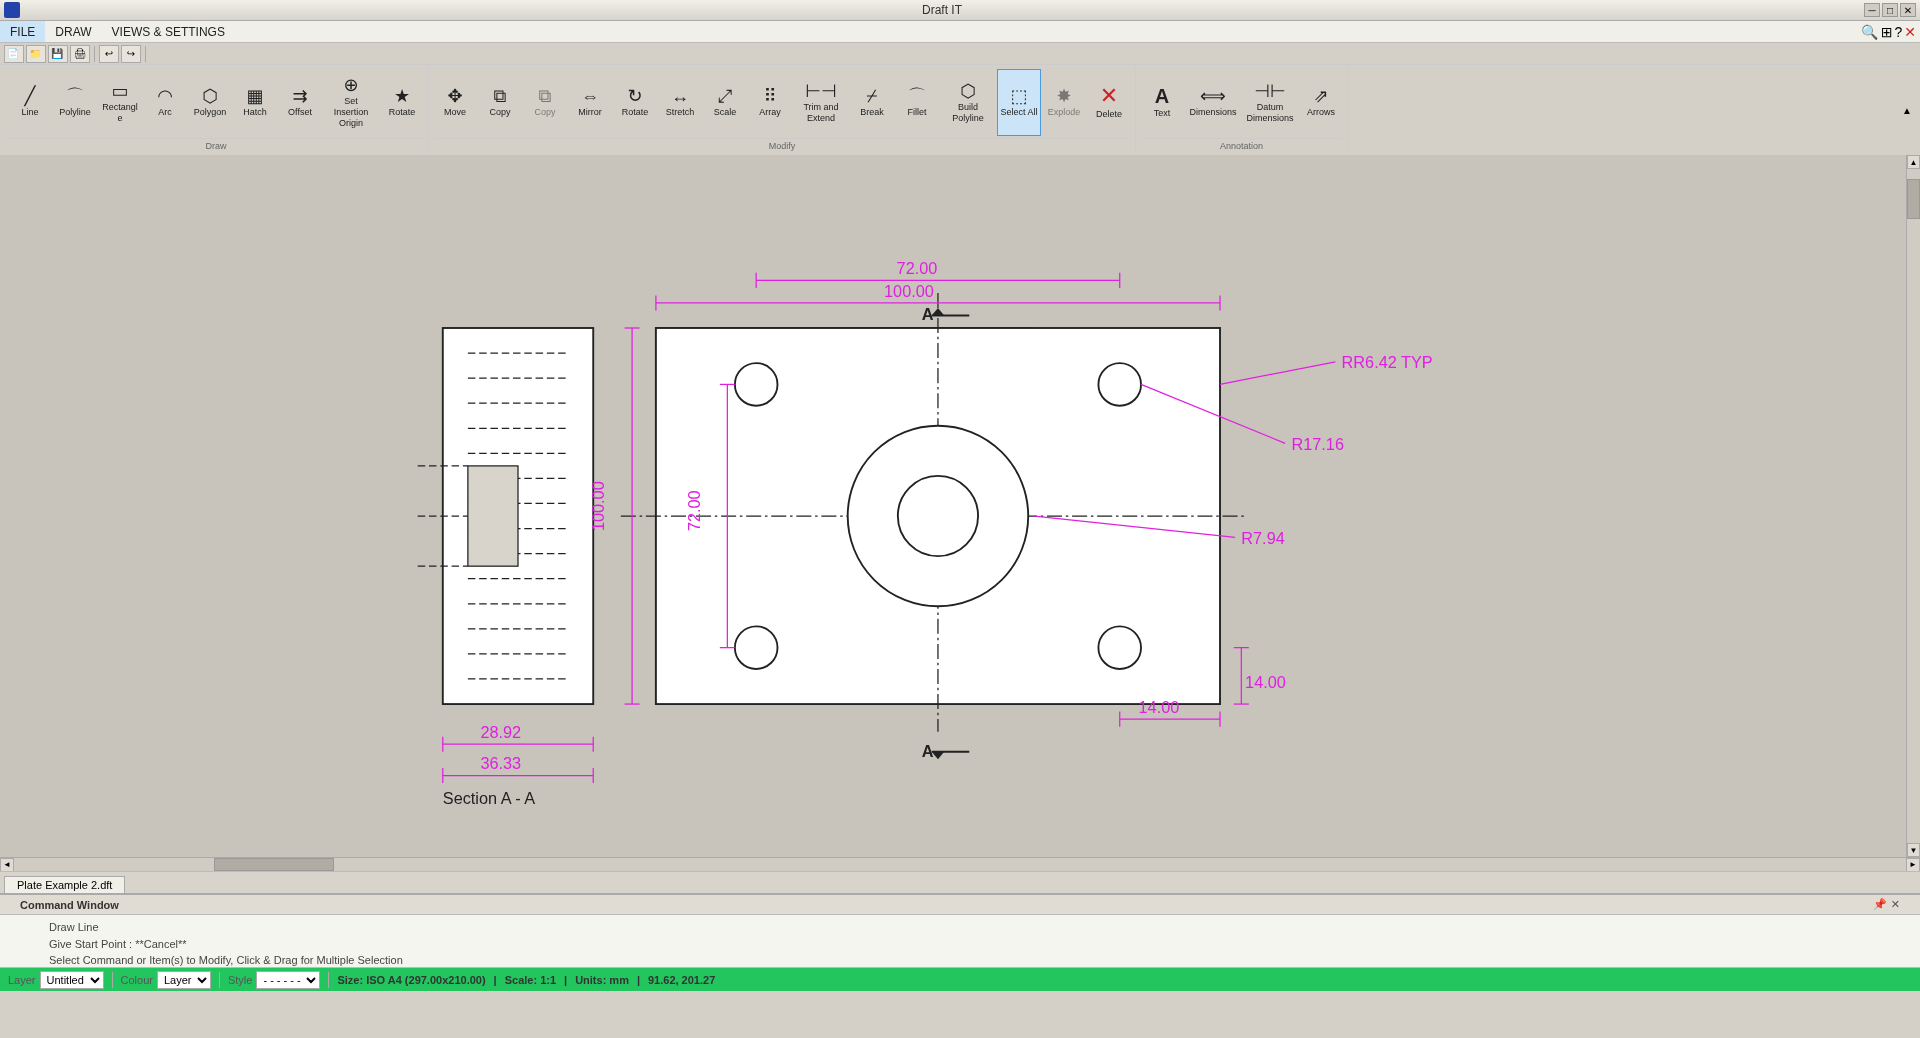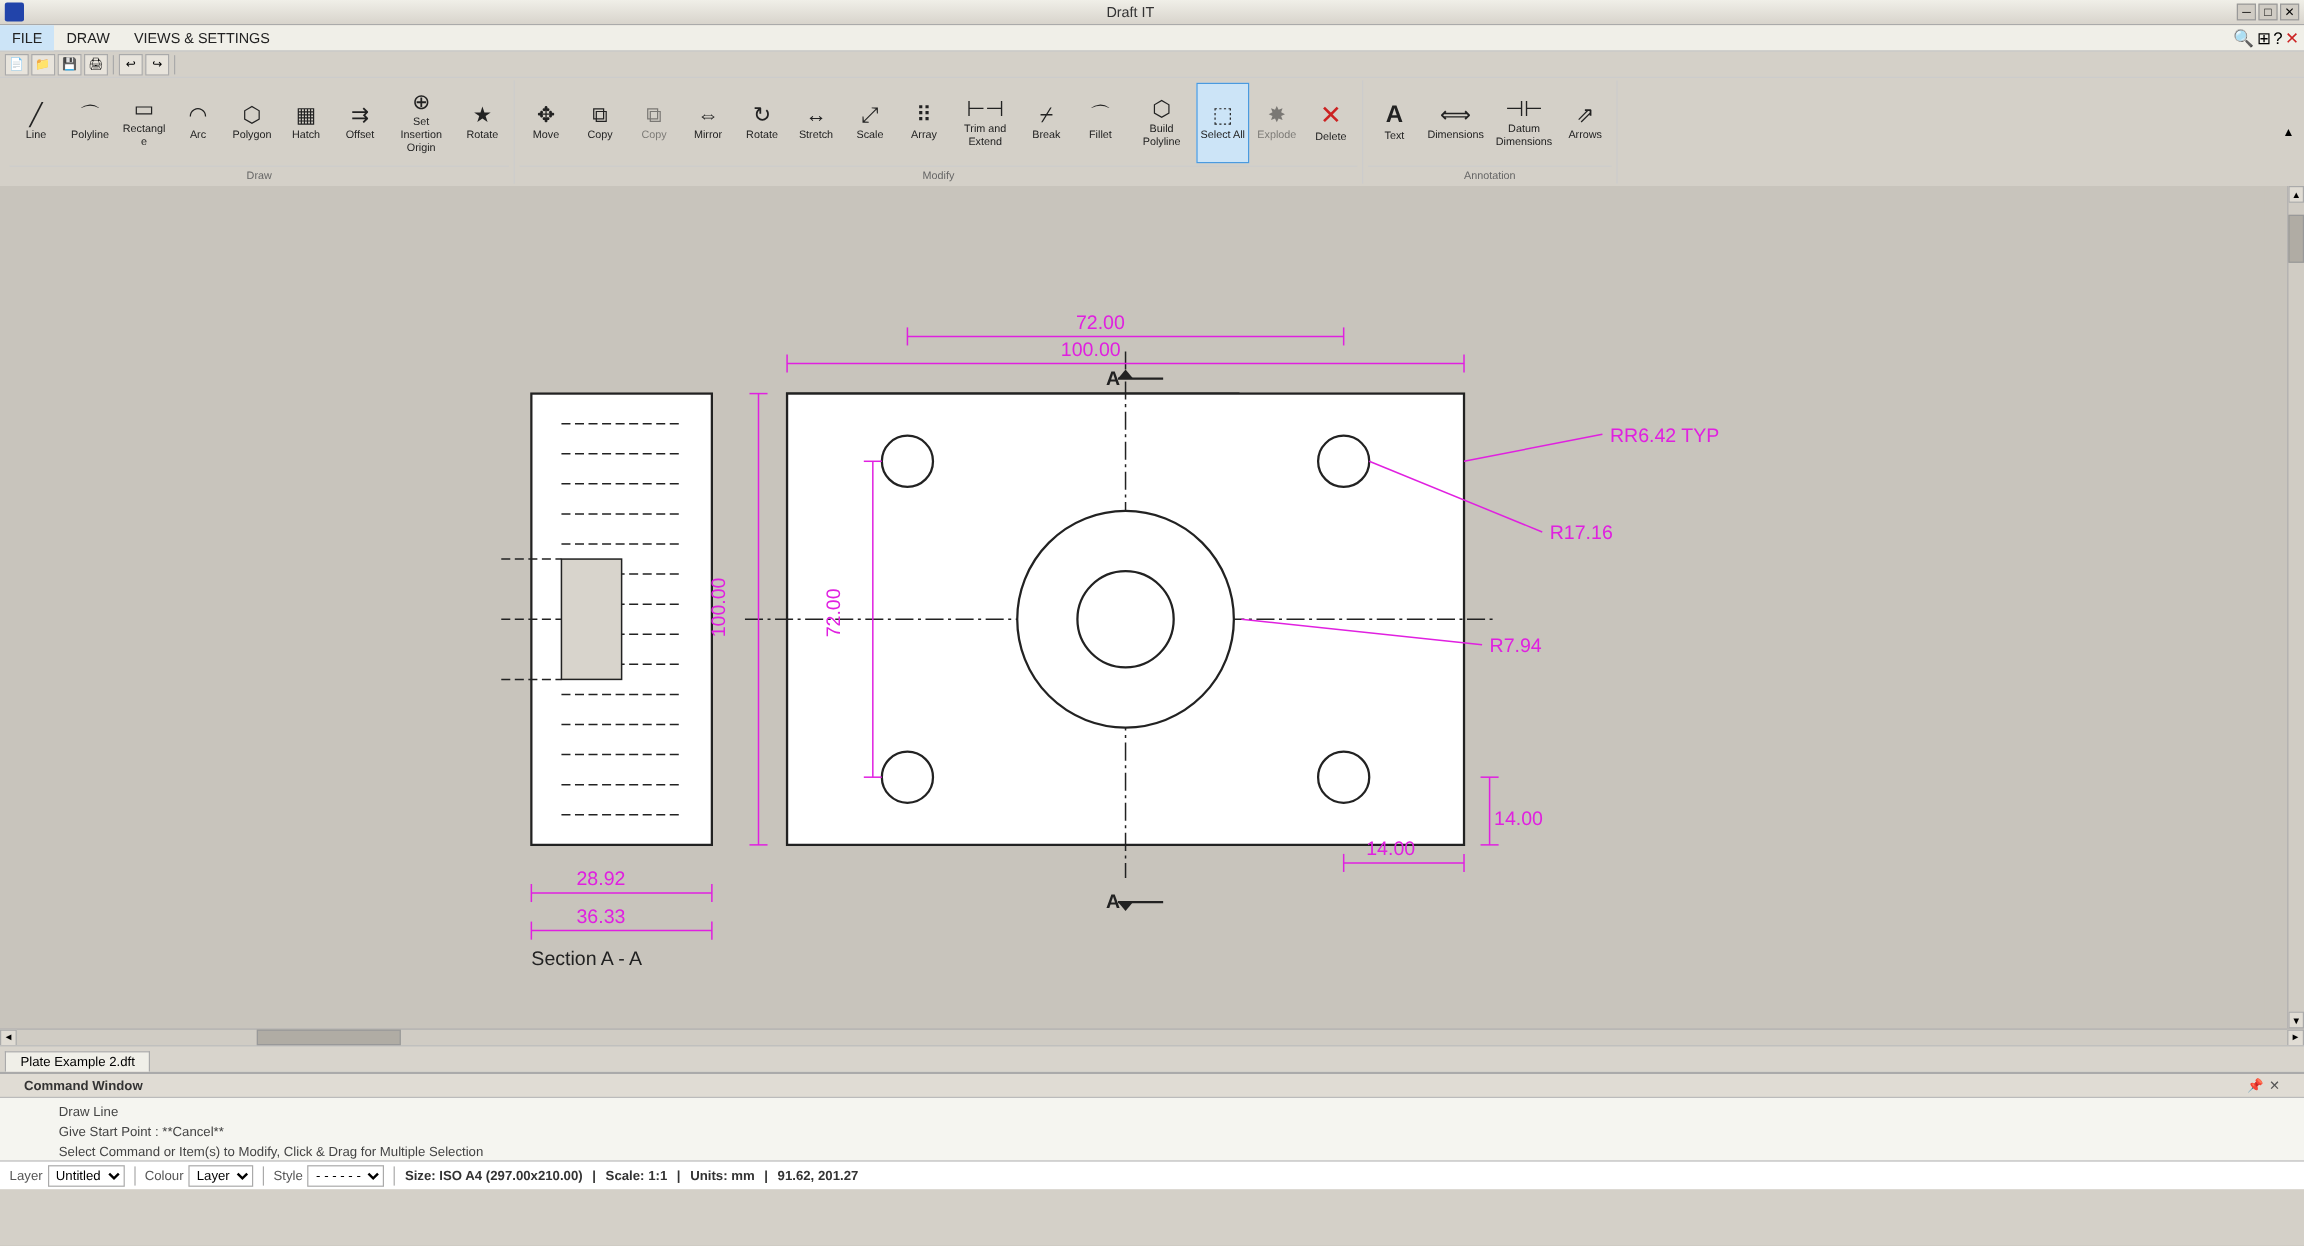--- a/index.html
+++ b/index.html
@@ -113,21 +113,21 @@
       height: 20px;
     }
     #command-header .title { font-size: 11px; font-weight: bold; color: #333; }
     #command-header .controls { display: flex; gap: 4px; }
     #command-header .controls span { font-size: 11px; cursor: pointer; color: #555; }
     #command-content { padding: 4px 6px; height: 52px; overflow: hidden; }
     #command-content .line { font-size: 11px; color: #444; line-height: 1.5; padding-left: 43px; }
 
     
     #statusbar {
-      width: 100%; height: 24px; background: #ffffff;
+      width: 100%; height: 24px; background: #22c55e;
       display: flex; align-items: center; gap: 8px; padding: 0 8px;
       border-top: 1px solid #bbb; font-size: 11px;
     }
     #statusbar .field { display: flex; align-items: center; gap: 4px; }
     #statusbar label { color: #555; }
     #statusbar select {
       height: 18px; font-size: 11px; background: white; border: 1px solid #aaa;
       padding: 0 2px;
     }
     #statusbar .sep { width: 1px; height: 16px; background: #aaa; }

